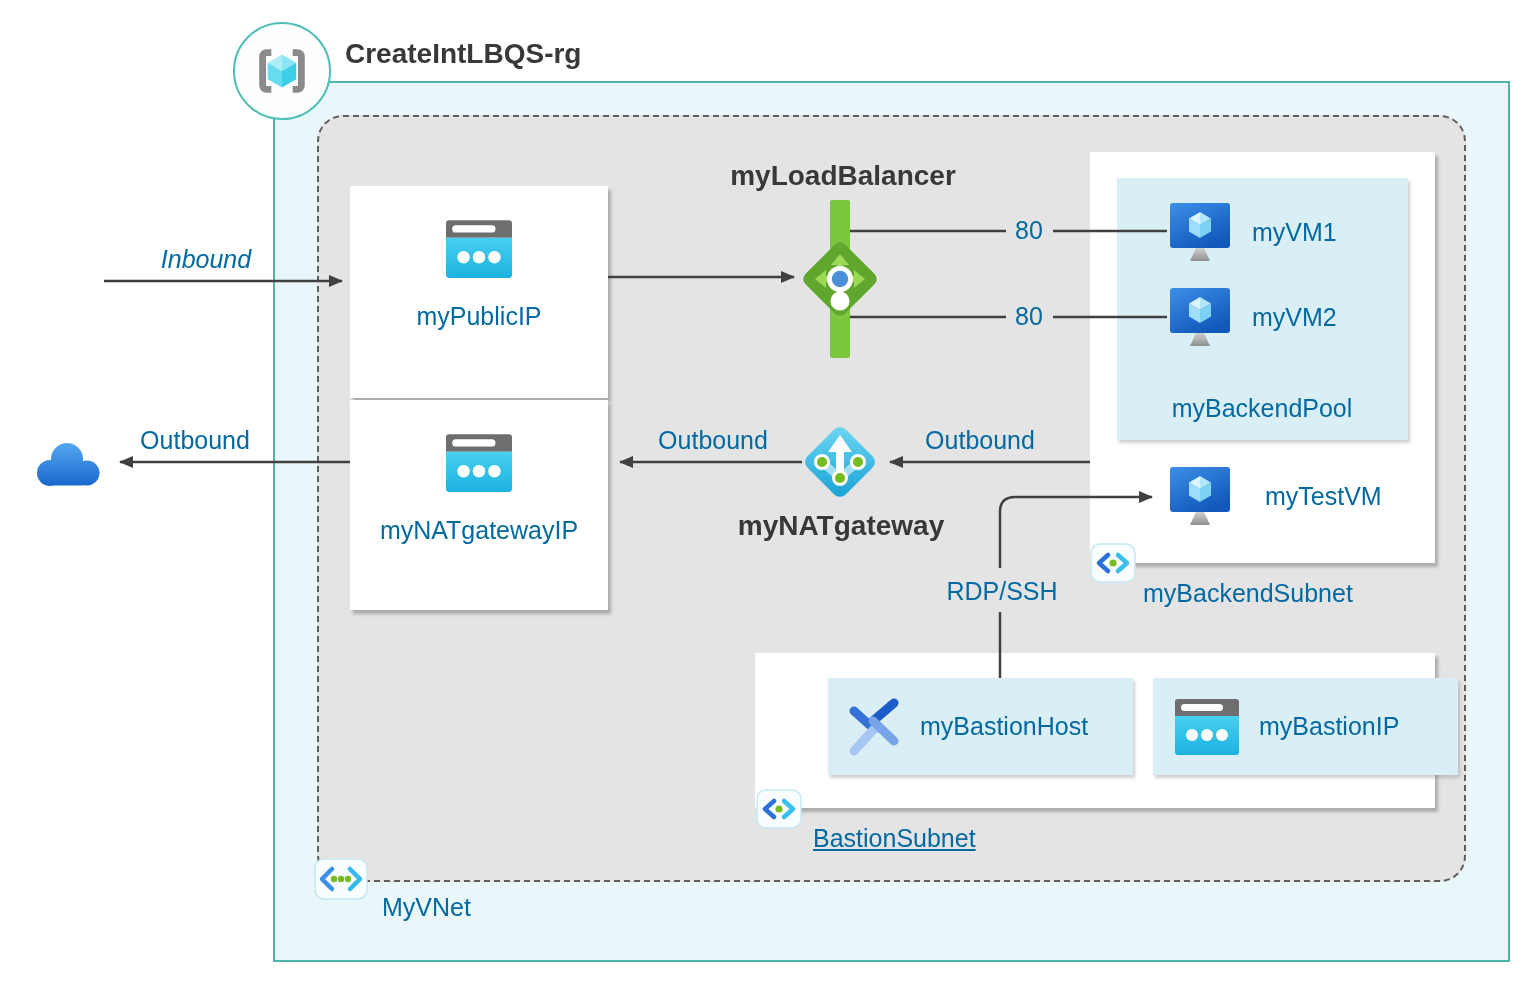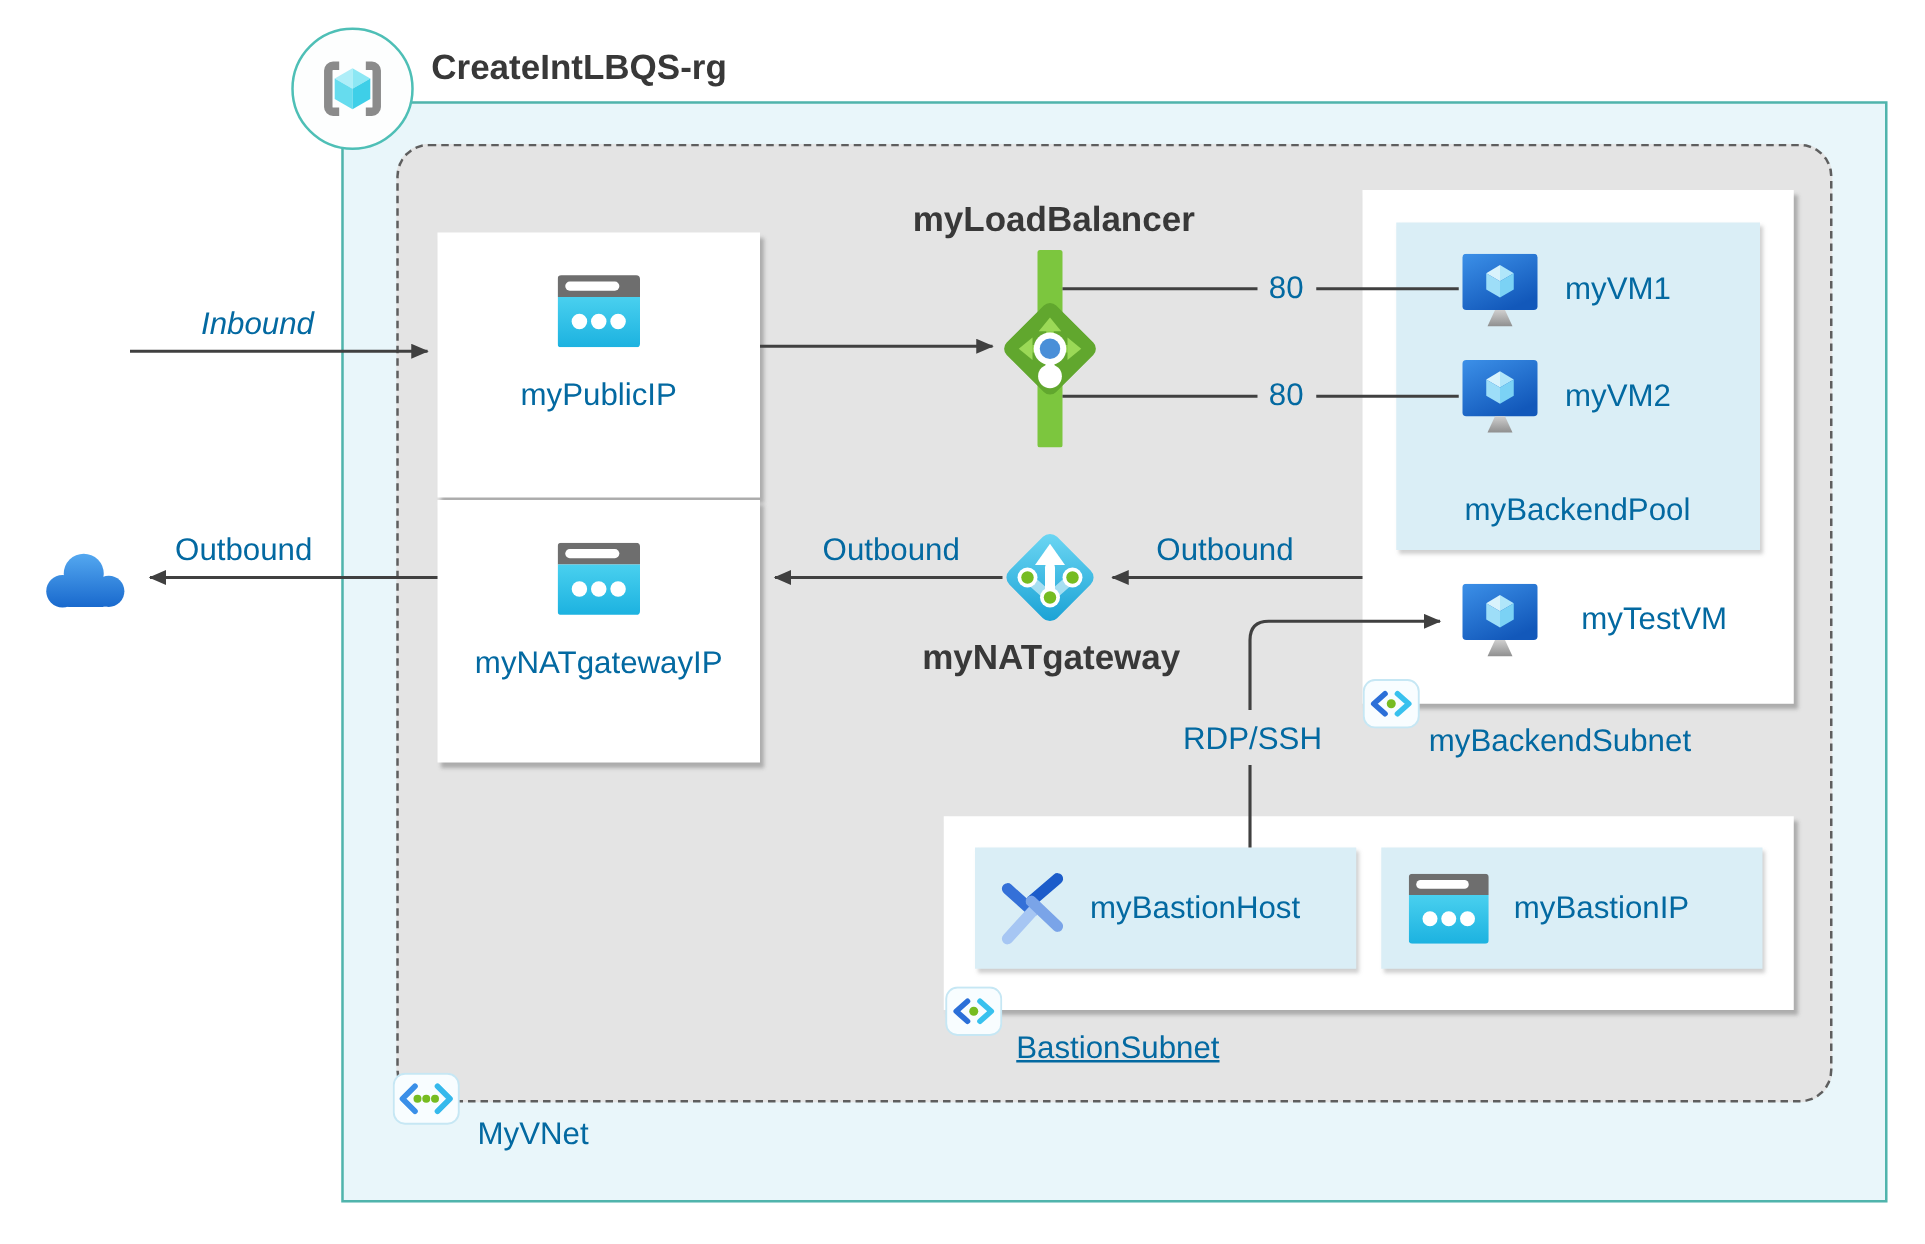--- a/index.html
+++ b/index.html
@@ -11,21 +11,21 @@
   .rg-box{background:#e9f6fa;border:2px solid #50b4ac;}
   .vnet-box{background:#e4e4e4;border:2px dashed #5e5e5e;border-radius:26px;}
   .box-white{background:#ffffff;box-shadow:3px 4px 3px rgba(105,105,105,0.45);}
   .box-cyan{background:#daeef6;box-shadow:2px 3px 3px rgba(120,120,120,0.35);}
   .node-label{font-size:25px;color:#0369a1;white-space:nowrap;}
   .bold-label{font-size:28px;font-weight:bold;color:#383838;white-space:nowrap;}
   .title-label{font-size:28px;font-weight:bold;color:#383838;white-space:nowrap;}
   .center-x{transform:translateX(-50%);}
   .center-y{transform:translateY(-50%);}
   .ipbox{display:flex;flex-direction:column;align-items:center;padding-top:34px;gap:24px;}
-  .hrow{display:flex;align-items:center;}
+  .hrow{display:flex;align-items:center;margin-left:48px;}
   .rg-circle{
     width:94px;height:94px;border-radius:50%;background:#fdfefe;
     border:2px solid #4ebfb6;display:flex;align-items:center;justify-content:center;
   }
   svg{display:block;}
 </style>
 </head>
 <body>
 
 <div id="canvas">

